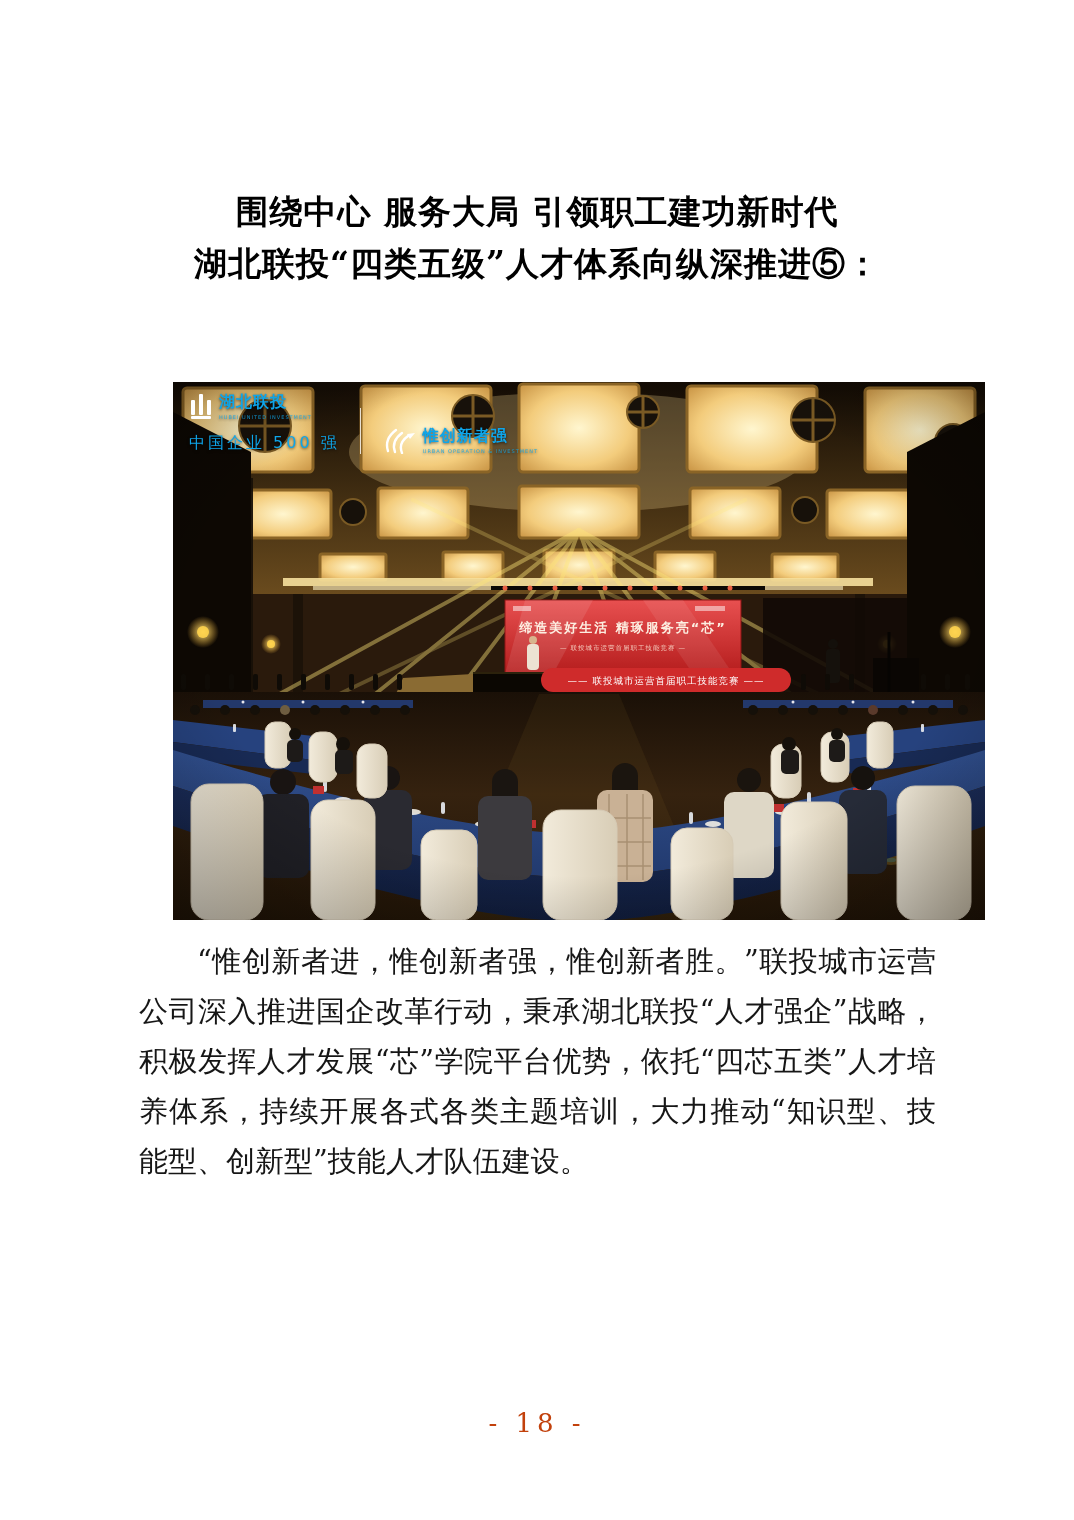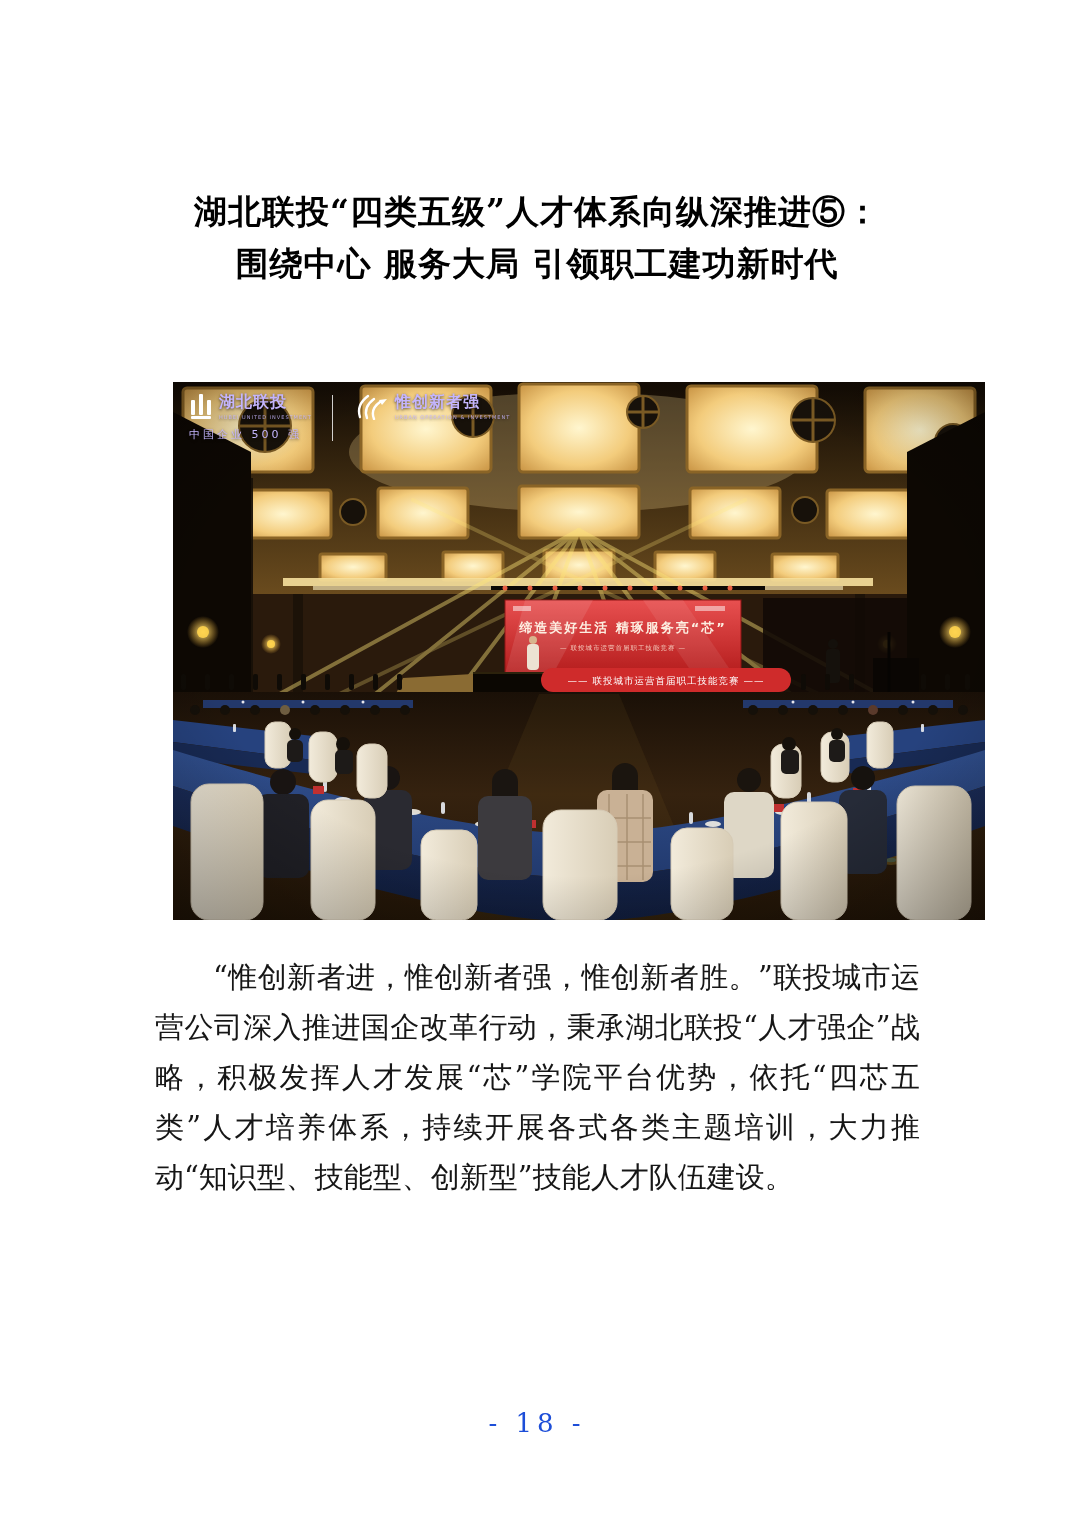--- a/index.html
+++ b/index.html
@@ -12,47 +12,47 @@
     position:absolute;top:186px;left:0;width:100%;
     text-align:center;font-weight:bold;font-size:33px;line-height:52px;
     letter-spacing:1px;color:#000;
   }
   .photo{
     position:absolute;left:133px;top:366px;width:812px;height:538px;
     background:#150d05;overflow:hidden;
   }
   .scene{display:block;width:812px;height:538px;}
   .photo-logos{
-    position:absolute;left:16px;top:10px;display:flex;align-items:flex-start;gap:20px;
-    color:#c4b5fd;text-shadow:0 1px 3px rgba(0,0,0,.65);
+    position:absolute;left:16px;top:10px;display:flex;align-items:flex-end;gap:20px;
+    color:#0ea5e9;text-shadow:0 1px 3px rgba(0,0,0,.65);
     font-family:"DejaVu Sans","Liberation Sans",sans-serif;
   }
   .logo-col{display:flex;flex-direction:column;}
   .logo-row{display:flex;gap:6px;align-items:center;}
   .logo-cn{font-size:16px;font-weight:bold;letter-spacing:1px;}
   .logo-eng{font-size:5px;letter-spacing:1px;opacity:.85;margin-top:1px;}
-  .logo-tagline{margin-top:7px;font-size:11px;letter-spacing:3px;}
+  .logo-tagline{margin-top:13px;font-size:16px;letter-spacing:3px;}
   .logo-divider{width:1px;height:46px;background:rgba(255,255,255,.8);margin-top:3px;}
   .article{
     position:absolute;left:139px;top:936px;width:797px;
     font-size:29px;line-height:50px;text-align:justify;color:#161616;
   }
-  .article p{margin:16px;text-indent:2em;}
+  .article p{margin:0;text-indent:2em;}
   .page-number{
     position:absolute;top:1408px;left:0;width:100%;text-align:center;
-    font-size:26px;letter-spacing:5px;color:#1d4ed8;
+    font-size:26px;letter-spacing:5px;color:#c2410c;
   }
   .scene text{font-family:"DejaVu Sans","Liberation Sans",sans-serif;}
 </style>
 </head>
 <body>
 
 <header class="doc-title">
+  <div>围绕中心 服务大局 引领职工建功新时代</div>
   <div>湖北联投“四类五级”人才体系向纵深推进⑤：</div>
-  <div>围绕中心 服务大局 引领职工建功新时代</div>
 </header>
 
 <figure class="photo">
   <svg class="scene" viewBox="0 0 812 538" xmlns="http://www.w3.org/2000/svg">
     <defs>
       <linearGradient id="ceil" x1="0" y1="0" x2="0" y2="1">
         <stop offset="0" stop-color="#120b04"></stop>
           <stop offset="1" stop-color="#6b4c1e"></stop>
       </linearGradient>
       <radialGradient id="panel" cx="0.5" cy="0.5" r="0.7">

